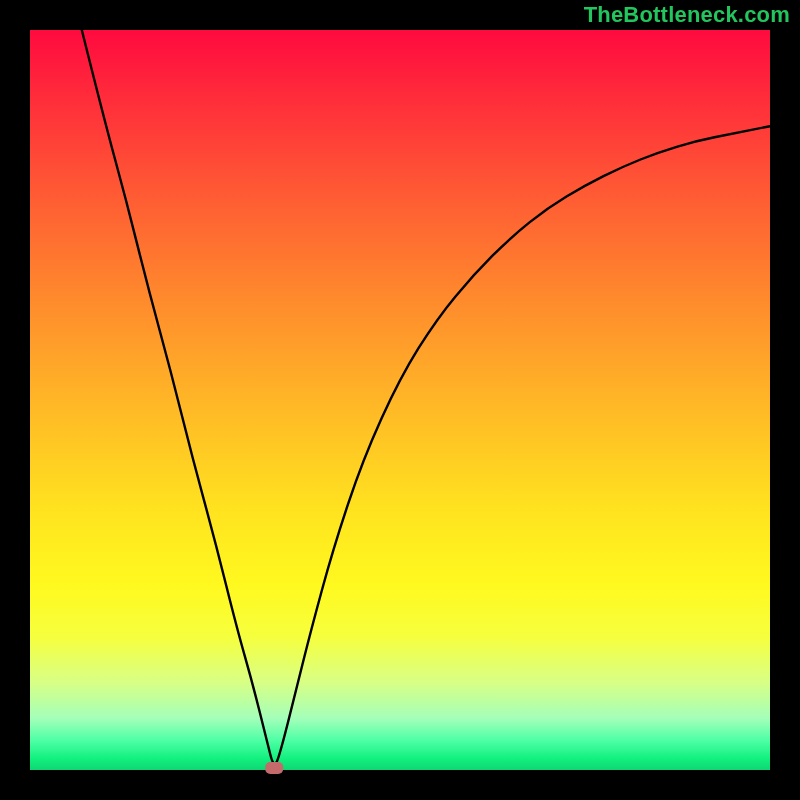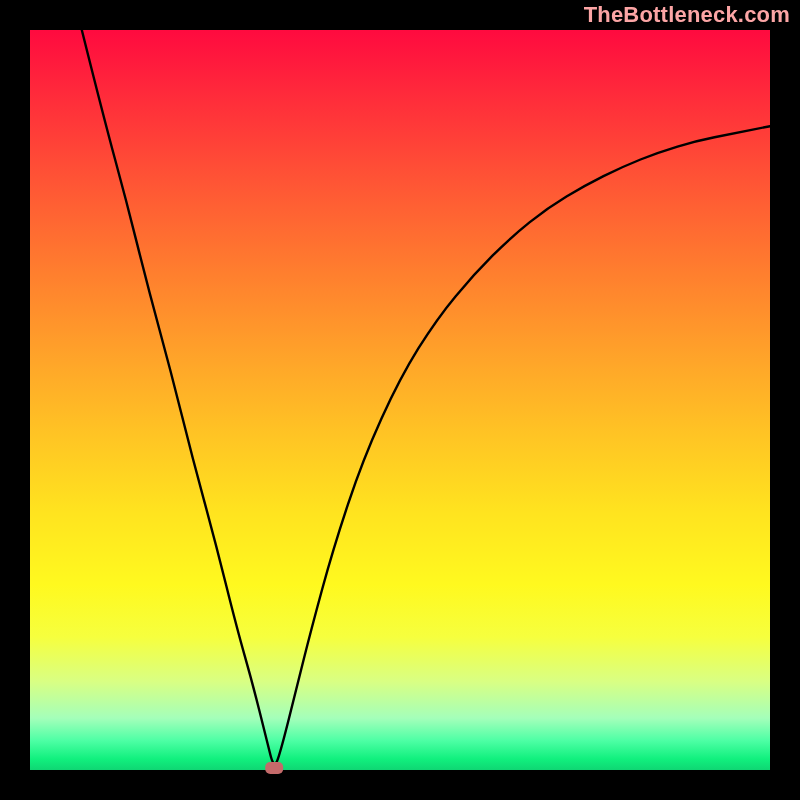--- a/index.html
+++ b/index.html
@@ -16,21 +16,21 @@
     height: 800px;
     background: #000;
     position: relative;
   }
   .watermark {
     position: absolute;
     top: 2px;
     right: 10px;
     font-size: 22px;
     font-weight: bold;
-    color: #fca5a5;
+    color: #22c55e;
     letter-spacing: 0.2px;
     margin-left: 8px;
   }
   .plot {
     position: absolute;
     left: 30px;
     top: 30px;
     width: 740px;
     height: 740px;
     

